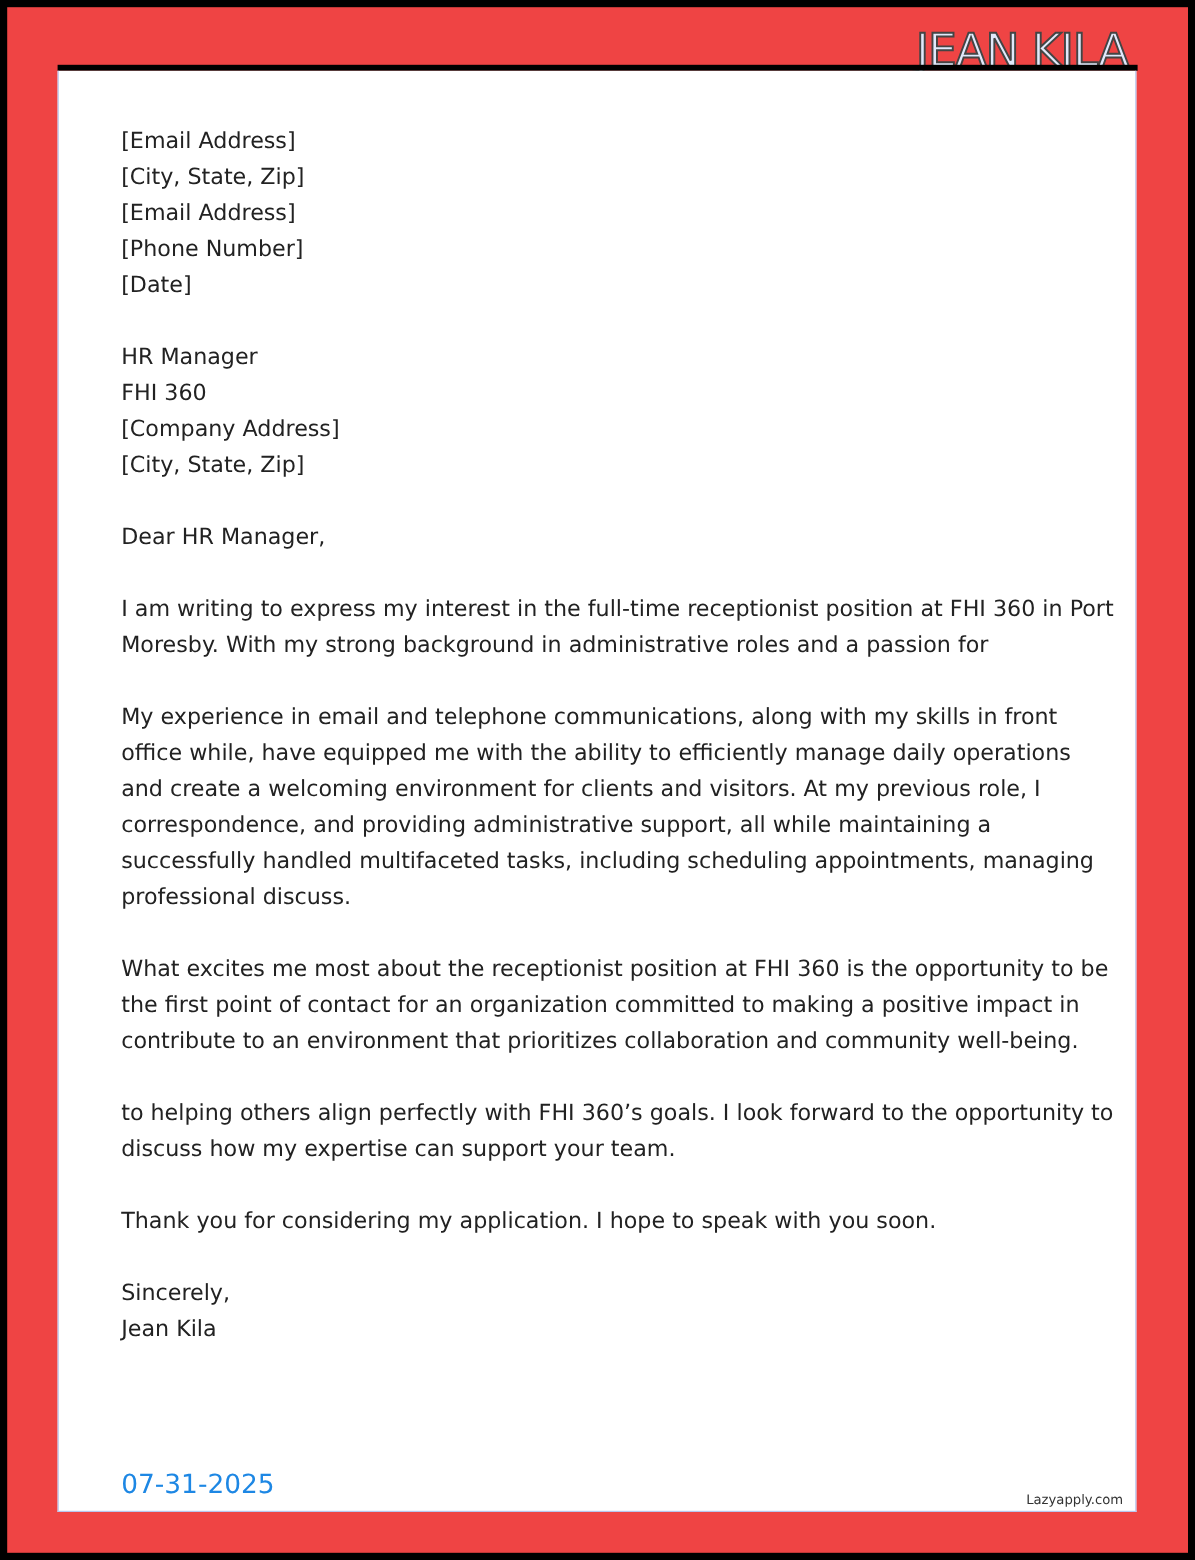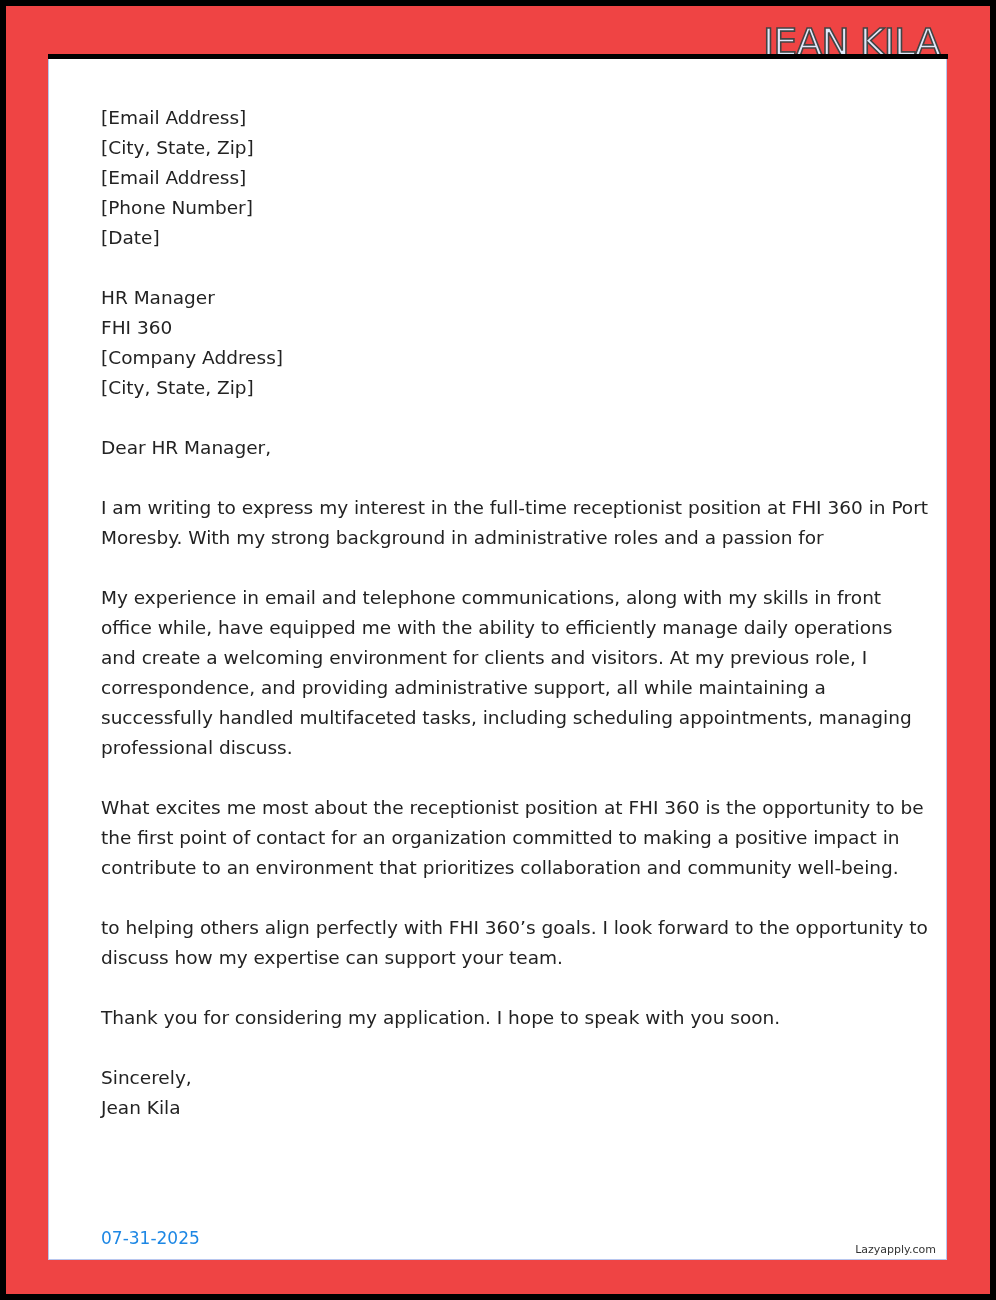--- a/index.html
+++ b/index.html
@@ -71,21 +71,21 @@
     .para {
       margin: 0 0 30px 0;
       white-space: normal;
       width: 800px;
     }
     .para .line { white-space: nowrap; }
     .date-stamp {
       position: absolute;
       left: 52px;
       top: 1166px;
-      font-size: 17px;
+      font-size: 22px;
       color: #1d87e4;
       line-height: 26px;
     }
     .watermark {
       position: absolute;
       right: 10px;
       bottom: 0px;
       font-size: 11px;
       color: #333333;
       line-height: 18px;

